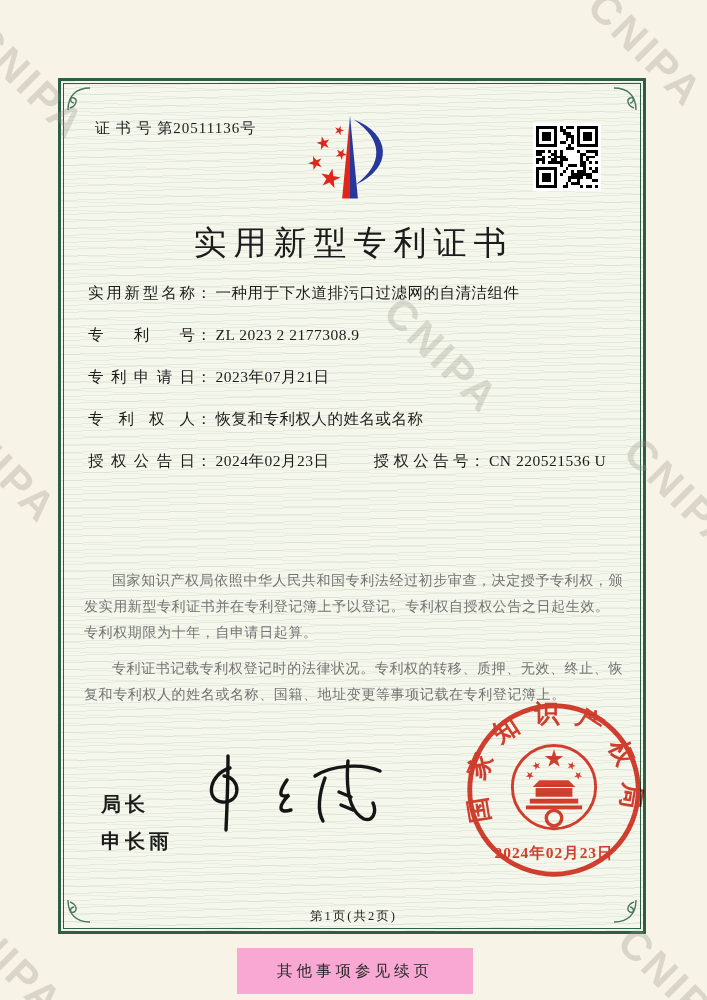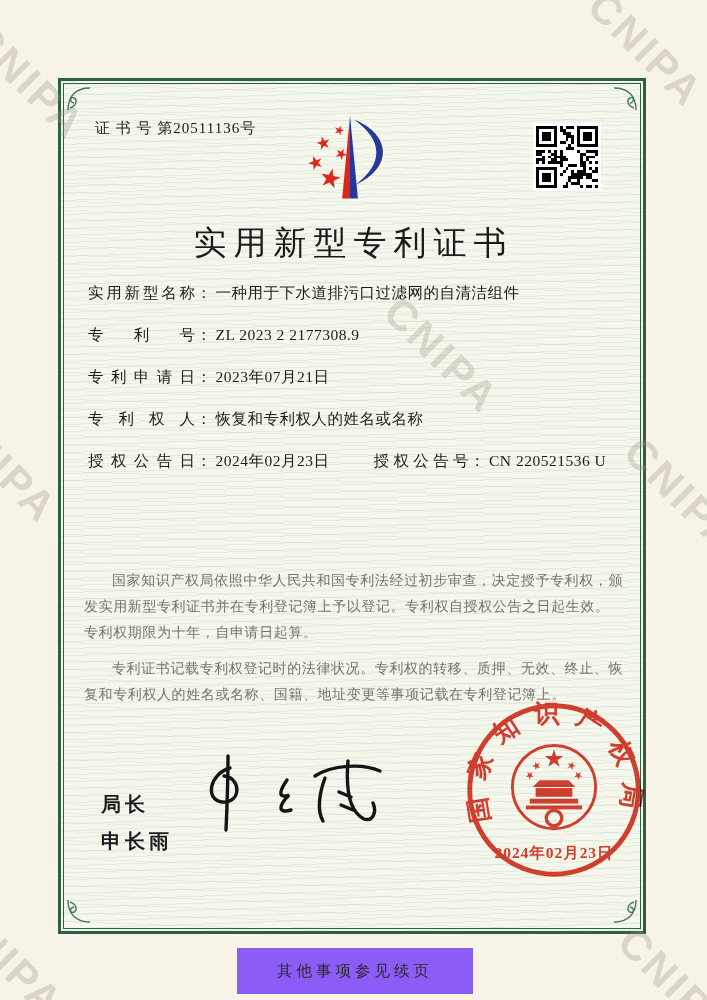--- a/index.html
+++ b/index.html
@@ -51,21 +51,21 @@
   .fv{ letter-spacing:.5px; }
   .fv1{ display:inline-block; width:158px; letter-spacing:.5px; }
   .paras{ left:84px; top:568px; width:540px; font-size:14px; line-height:1.85; letter-spacing:.6px; color:#737373;}
   .paras p{ margin:0 0 10px 0; text-indent:2em; }
   .signer{ left:95px; top:786px; font-size:20px; letter-spacing:4px; line-height:1.85; font-weight:600;margin-left:6px; }
   .sig{ left:192px; top:752px; width:218px; height:88px; }
   .seal{ left:462px; top:698px; width:184px; height:184px; opacity:.93; mix-blend-mode:multiply; }
   .pagenum{ left:0; right:0; top:908px; text-align:center; font-size:12.5px; letter-spacing:2px; }
   .footer-note{
     position:absolute; z-index:2; left:237px; top:948px; width:236px; height:46px;
-    background:#8b5cf6; display:flex; align-items:center; justify-content:center;
+    background:#f9a8d4; display:flex; align-items:center; justify-content:center;
     font-size:15.5px; letter-spacing:4px; color:#2a2a2a;
   }
   .abs{ position:absolute; }
 </style>
 </head>
 <body>
 
 <div class="page">
 
   <svg width="0" height="0" style="position:absolute" aria-hidden="true">
@@ -300,18 +300,19 @@
       <use href="#star" transform="translate(120,80) scale(4.5) rotate(35)"></use>
       <path d="M73,92 L117,92 L110,85 L80,85 Z"></path>
       <rect x="76" y="93" width="38" height="9"></rect>
       <rect x="70" y="104" width="50" height="5"></rect>
       <rect x="66" y="111" width="58" height="4"></rect>
       <circle cx="95" cy="124" r="8" fill="none" stroke="#d93222" stroke-width="3.5"></circle>
     </g>
     <text x="95" y="165" text-anchor="middle" fill="#d93222" font-size="16" font-weight="bold" letter-spacing="1" font-family="'Liberation Serif',serif">2024年02月23日</text>
   </svg>
 
+  <div class="content abs pagenum">第1页(共2页)</div>
 
   <div class="footer-note">
     <span>其他事项参见续页</span>
   </div>
 
 </div>
 
 </body></html>

